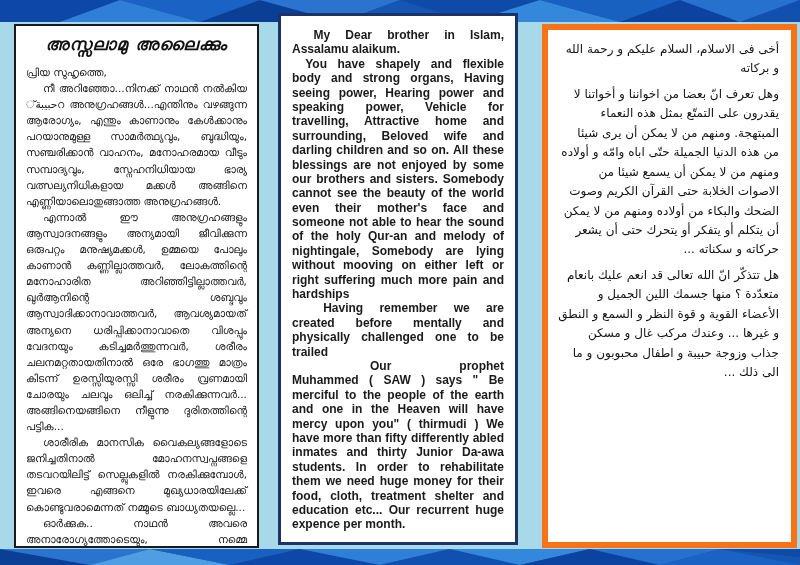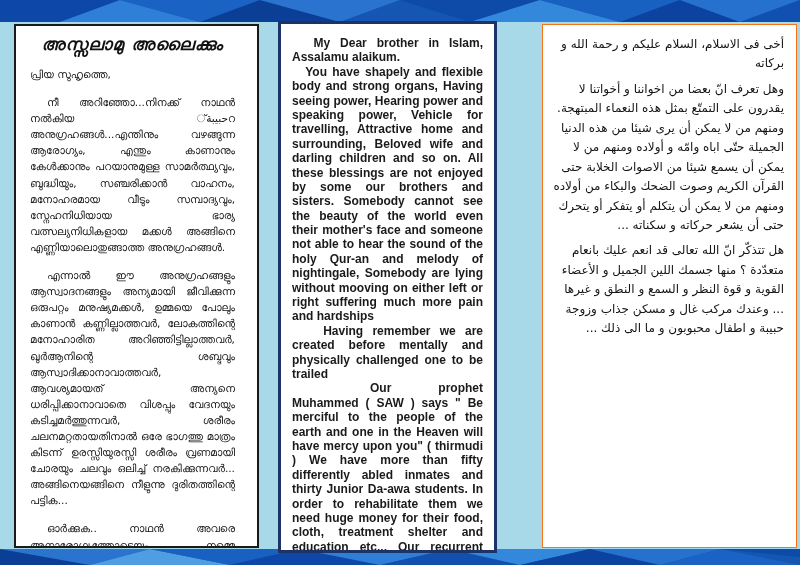--- a/index.html
+++ b/index.html
@@ -28,44 +28,44 @@
   .band-bottom { bottom: 0; height: 16px; }
   .panel {
     position: absolute;
     background: #ffffff;
     box-sizing: border-box;
     overflow: hidden;
   }
   .panel-left {
     left: 14px; top: 24px; width: 245px; height: 524px;
     border: 2px solid #1a1a1a;
-    padding: 6px 10px 8px 2px;
+    padding: 6px 10px 8px 10px;
   }
   .panel-middle {
-    left: 278px; top: 21px; width: 219px; height: 532px;
+    left: 278px; top: 13px; width: 240px; height: 532px;
     border: 3px solid #1d3266;
     padding: 12px 11px 8px 11px;
   }
   .panel-right {
     left: 542px; top: 24px; width: 255px; height: 524px;
-    border: 1px solid #f97316;
+    border: 6px solid #f97316;
     padding: 10px 12px 8px 10px;
   }
   .ml-title {
     text-align: center;
     font-family: "DejaVu Serif", serif;
     font-style: italic;
     font-size: 17px;
     font-weight: bold;
     color: #111111;
     margin: 2px 0 10px 0;
     letter-spacing: 1px;
   }
   .ml-body p {
-    margin: 12px;
+    margin: 0;
     font-family: "DejaVu Sans", sans-serif;
     font-size: 10.6px;
     line-height: 1.52;
     color: #141414;
     text-align: justify;
     text-indent: 1.6em;
   }
   .ml-body p:first-child { text-indent: 0; }
   .en-body p {
     margin: 0;
@@ -132,20 +132,21 @@
       <polygon points="720,0 800,0 800,8" fill="#0e4aa8"></polygon>
     </svg>
   </div>
 
   <div class="panel panel-left">
     <div class="ml-title">അസ്സലാമു അലൈക്കും</div>
     <div class="ml-body">
         <p>പ്രിയ സുഹൃത്തെ,</p>
         <p>നീ അറിഞ്ഞോ...നിനക്ക് നാഥൻ നൽകിയ حبيبة്റ അനുഗ്രഹങ്ങൾ...എന്തിനും വഴങ്ങുന്ന ആരോഗ്യം, എന്തും കാണാനും കേൾക്കാനും പറയാനുമുള്ള സാമർത്ഥ്യവും, ബുദ്ധിയും, സഞ്ചരിക്കാൻ വാഹനം, മനോഹരമായ വീടും സമ്പാദ്യവും, സ്നേഹനിധിയായ ഭാര്യ വത്സല്യനിധികളായ മക്കൾ അങ്ങിനെ എണ്ണിയാലൊതുങ്ങാത്ത അനുഗ്രഹങ്ങൾ.</p>
         <p>എന്നാൽ ഈ അനുഗ്രഹങ്ങളും ആസ്വാദനങ്ങളും അന്യമായി ജീവിക്കുന്ന ഒരുപറ്റം മനുഷ്യമക്കൾ, ഉമ്മയെ പോലും കാണാൻ കണ്ണില്ലാത്തവർ, ലോകത്തിന്റെ മനോഹാരിത അറിഞ്ഞിട്ടില്ലാത്തവർ, ഖുർആനിന്റെ ശബ്ദവും ആസ്വാദിക്കാനാവാത്തവർ, ആവശ്യമായത് അന്യനെ ധരിപ്പിക്കാനാവാതെ വിശപ്പും വേദനയും കടിച്ചമർത്തുന്നവർ, ശരീരം ചലനമറ്റതായതിനാൽ ഒരേ ഭാഗത്തു മാത്രം കിടന്ന് ഉരസ്സിയുരസ്സി ശരീരം വ്രണമായി ചോരയും ചലവും ഒലിച്ച് നരകിക്കുന്നവർ... അങ്ങിനെയങ്ങിനെ നീളുന്നു ദുരിതത്തിന്റെ പട്ടിക...</p>
+        <p>ശാരീരിക മാനസിക വൈകല്യങ്ങളോടെ ജനിച്ചതിനാൽ മോഹനസ്വപ്നങ്ങളെ തടവറയിലിട്ട് സെല്ലുകളിൽ നരകിക്കുമ്പോൾ, ഇവരെ എങ്ങനെ മുഖ്യധാരയിലേക്ക് കൊണ്ടുവരാമെന്നത് നമ്മുടെ ബാധ്യതയല്ലെ...</p>
         <p>ഓർക്കുക.. നാഥൻ അവരെ അനാരോഗ്യത്തോടെയും, നമ്മെ ആരോഗ്യത്തോടെയും സൃഷ്ടിച്ചത് ചില പരീക്ഷണങ്ങൾക്ക് വേണ്ടിയാണ്..'ഭൂമിയിലുള്ളവരോട് നിങ്ങൾ കരുണ ചെയ്യൂ എങ്കിൽ ആകാശത്തിന്റെ അധിപൻ അനുഗ്രഹിക്കും' ഹദീഷ്.</p>
       </div>
   </div>
 
   <div class="panel panel-middle">
     <div class="en-body">
         <p>My  Dear brother in Islam, Assalamu alaikum.</p>
         <p>You have shapely and flexible body and strong organs, Having seeing power, Hearing power and speaking power, Vehicle for travelling, Attractive home and surrounding, Beloved wife and darling children and so on. All these blessings are not enjoyed by some our brothers and sisters. Somebody cannot see the beauty of the world even their mother's face and someone not able to hear the sound of the holy Qur-an and melody of nightingale, Somebody are lying without mooving on either left or right suffering much more pain and hardships</p>
         <p>Having remember we are created before mentally and physically challenged one to be trailed</p>
         <p>Our prophet Muhammed ( SAW ) says " Be merciful to the people of the earth and one in the Heaven will have mercy upon you" ( thirmudi ) We have more than fifty differently abled inmates and thirty Junior Da-awa students. In order to rehabilitate them we need huge money for their food, cloth, treatment shelter and education etc... Our recurrent huge expence per month.</p>

